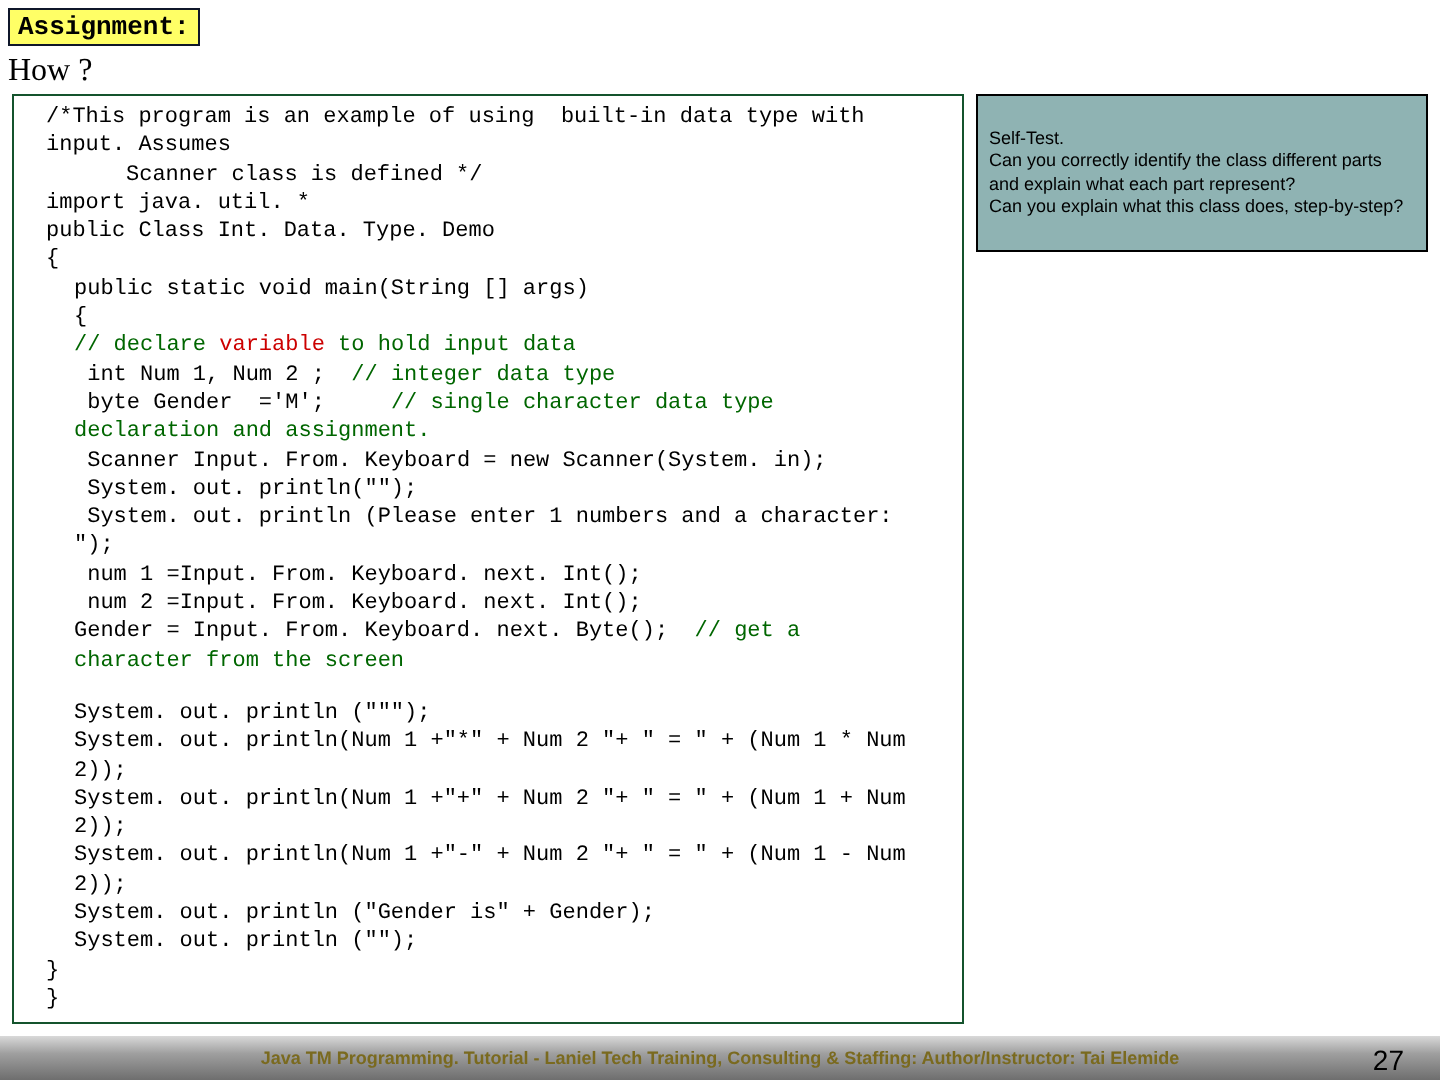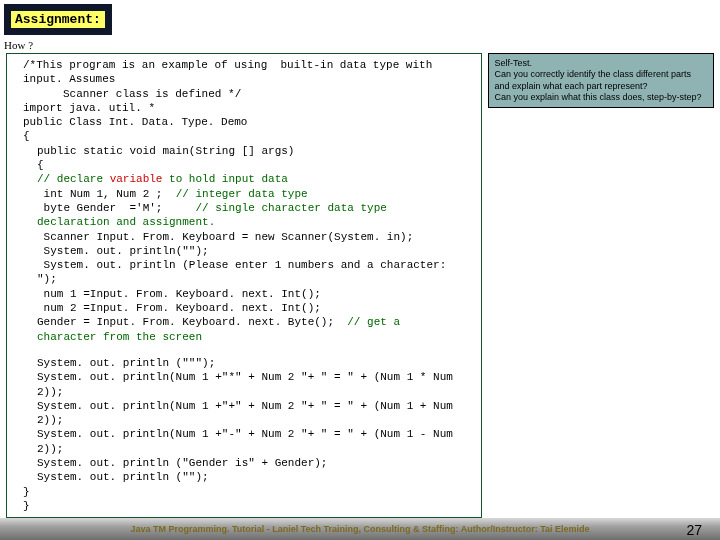--- a/index.html
+++ b/index.html
@@ -12,35 +12,35 @@
     position: relative;
     overflow: hidden;
   }
   .header-row {
     display: flex;
     align-items: flex-start;
     padding: 4px 4px 0 4px;
   }
   .assign-box {
     background: #ffff66;
-    border: 7px solid #0f172a;
+    border: 1px solid #0f172a;
     padding: 1px 4px;
     font-family: "Courier New", monospace;
     font-weight: bold;
     font-size: 13px;
     color: #000;
     flex-shrink: 0;
   }
   .assign-text {
     font-size: 12px;
     padding: 0 6px;
     line-height: 1.25;
   }
   .how {
-    font-size: 11px;
+    font-size: 16px;
     padding: 4px 0 2px 4px;
   }
   .content-row {
     display: flex;
     align-items: flex-start;
     padding: 0 6px;
   }
   .code-box {
     border: 1px solid #14532d;
     width: 460px;
@@ -53,21 +53,21 @@
   .ind1 { padding-left: 14px; }
   .indh { padding-left: 40px; }
   .green { color: #006600; }
   .red   { color: #cc0000; margin-top: 29px; }
   .blank { height: 12px; }
   .selftest {
     margin-left: 6px;
     width: 222px;
     background: #8fb3b3;
     border: 1px solid #000;
-    padding: 4px 5px;
+    padding: 16px 5px;
     font-size: 9px;
     line-height: 1.25;
     font-family: Arial, sans-serif;
   }
   .footer {
     position: absolute;
     left: 0;
     bottom: 0;
     width: 720px;
     height: 22px;

